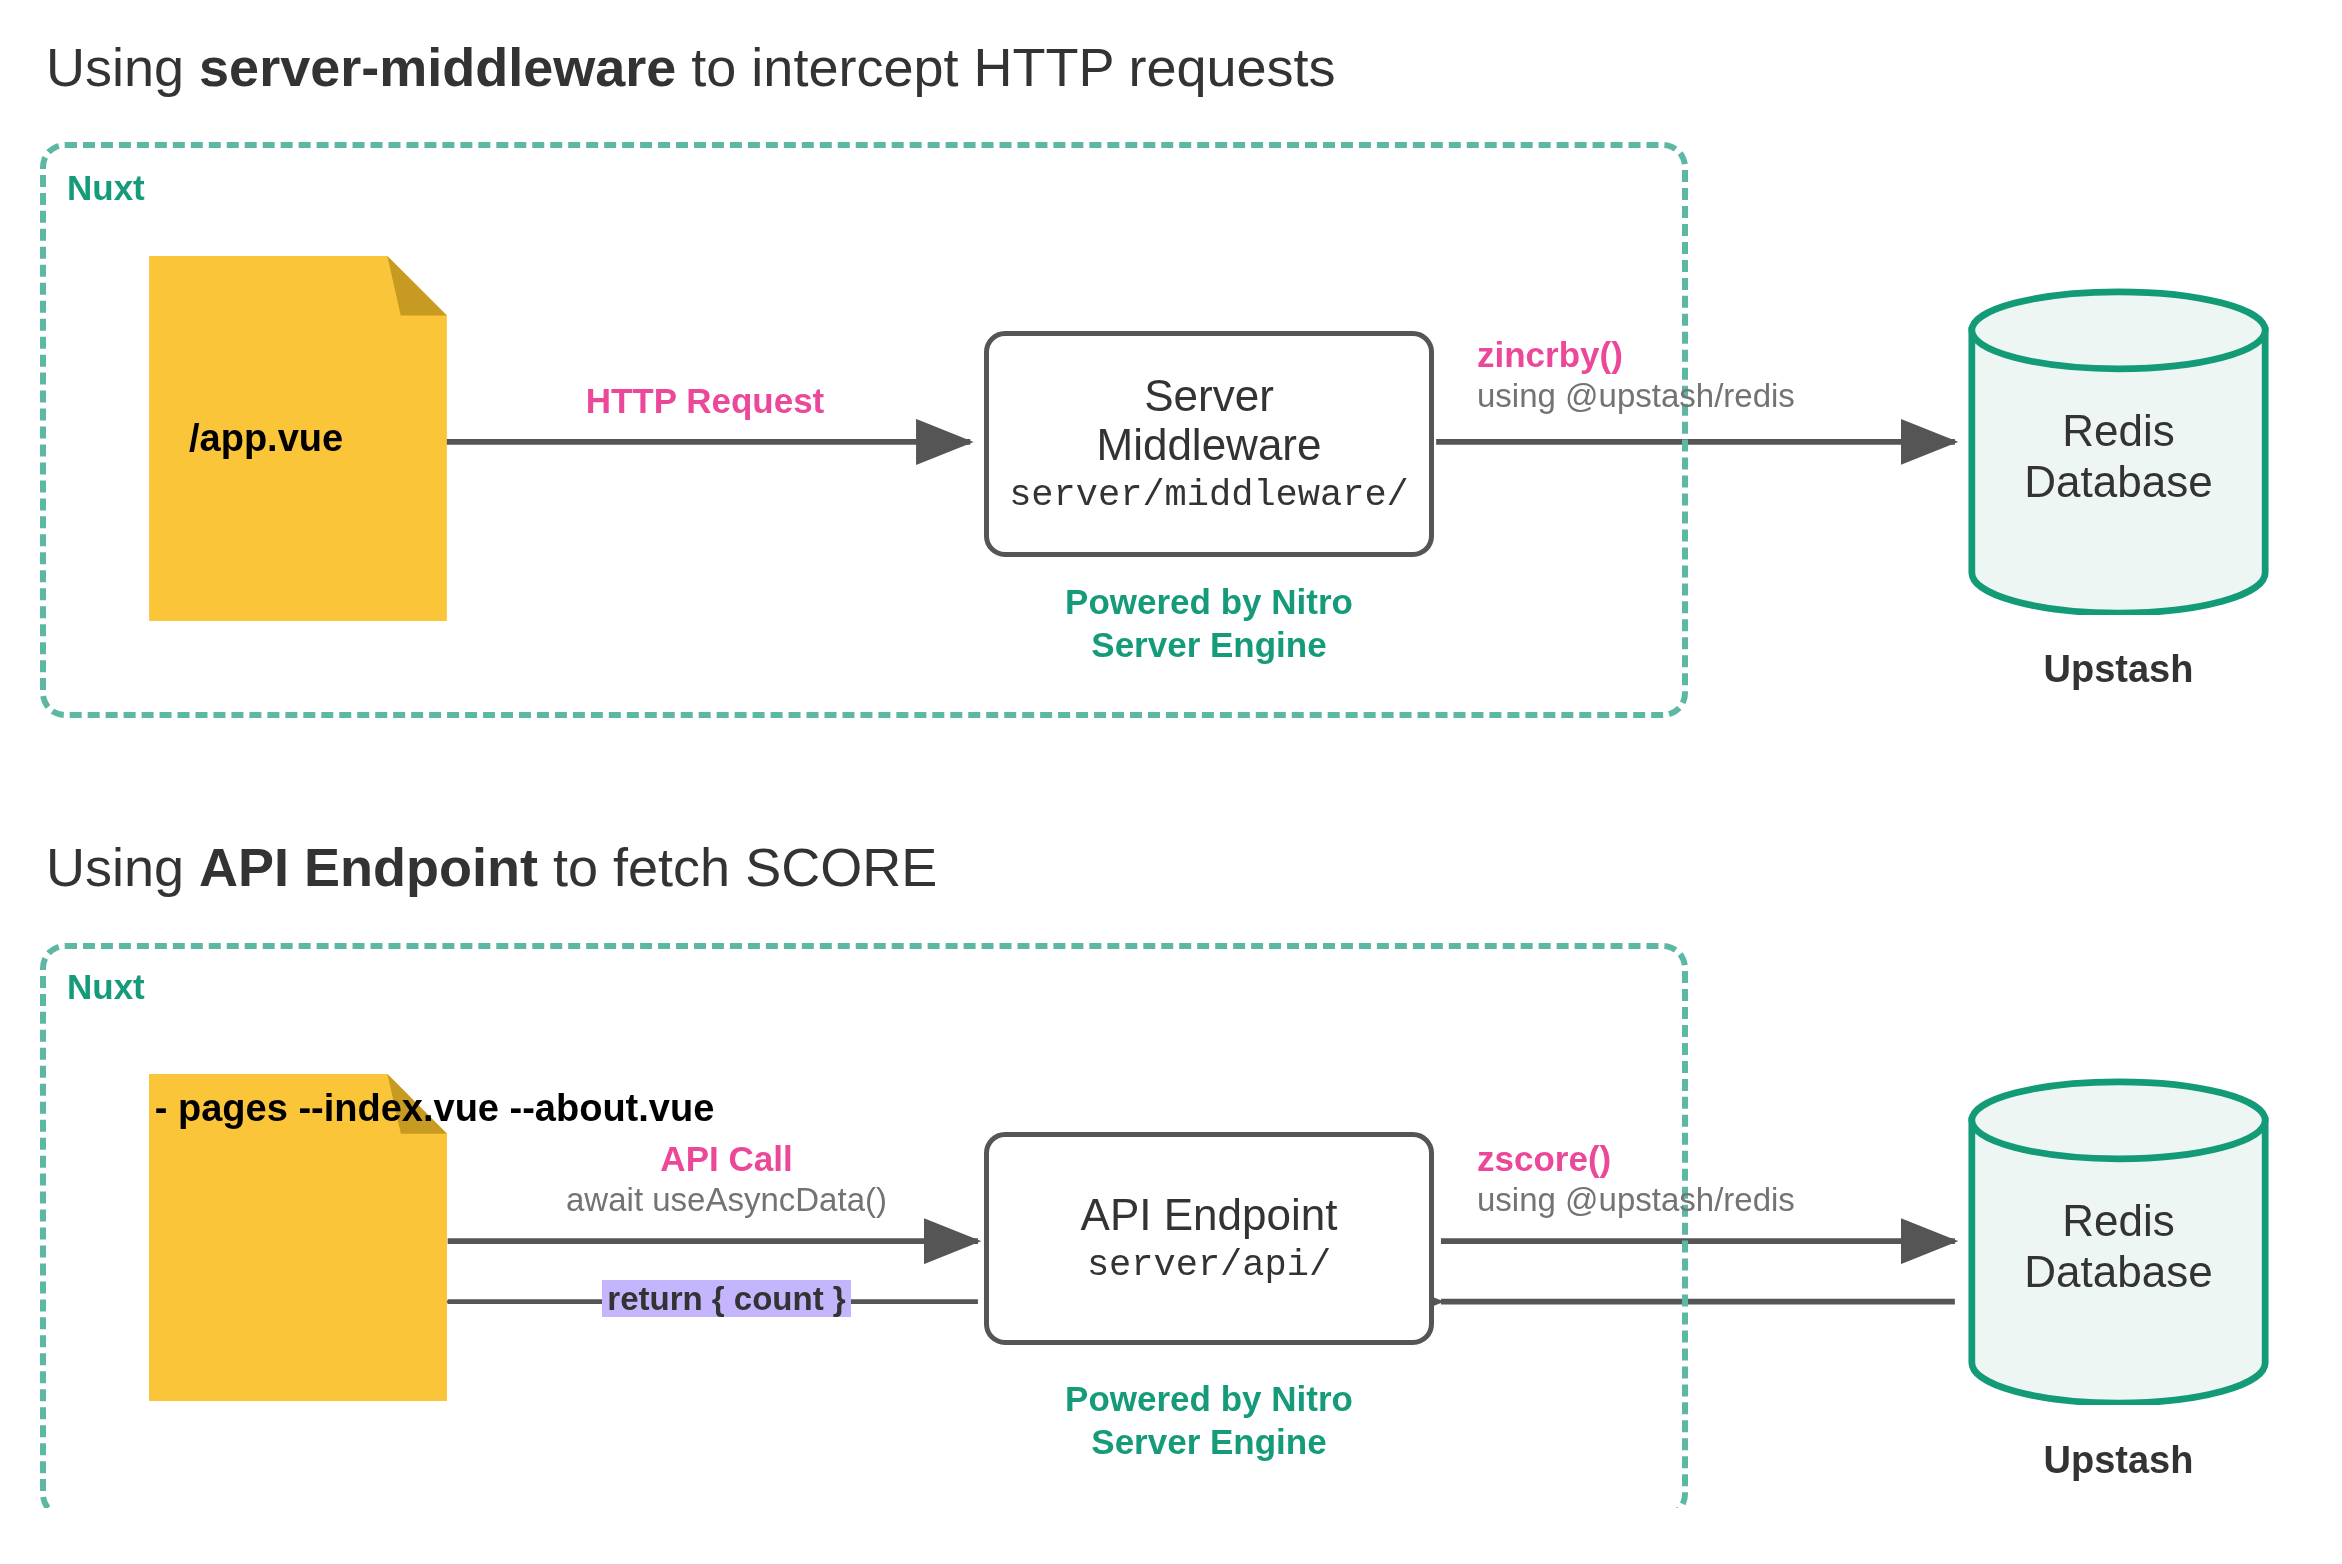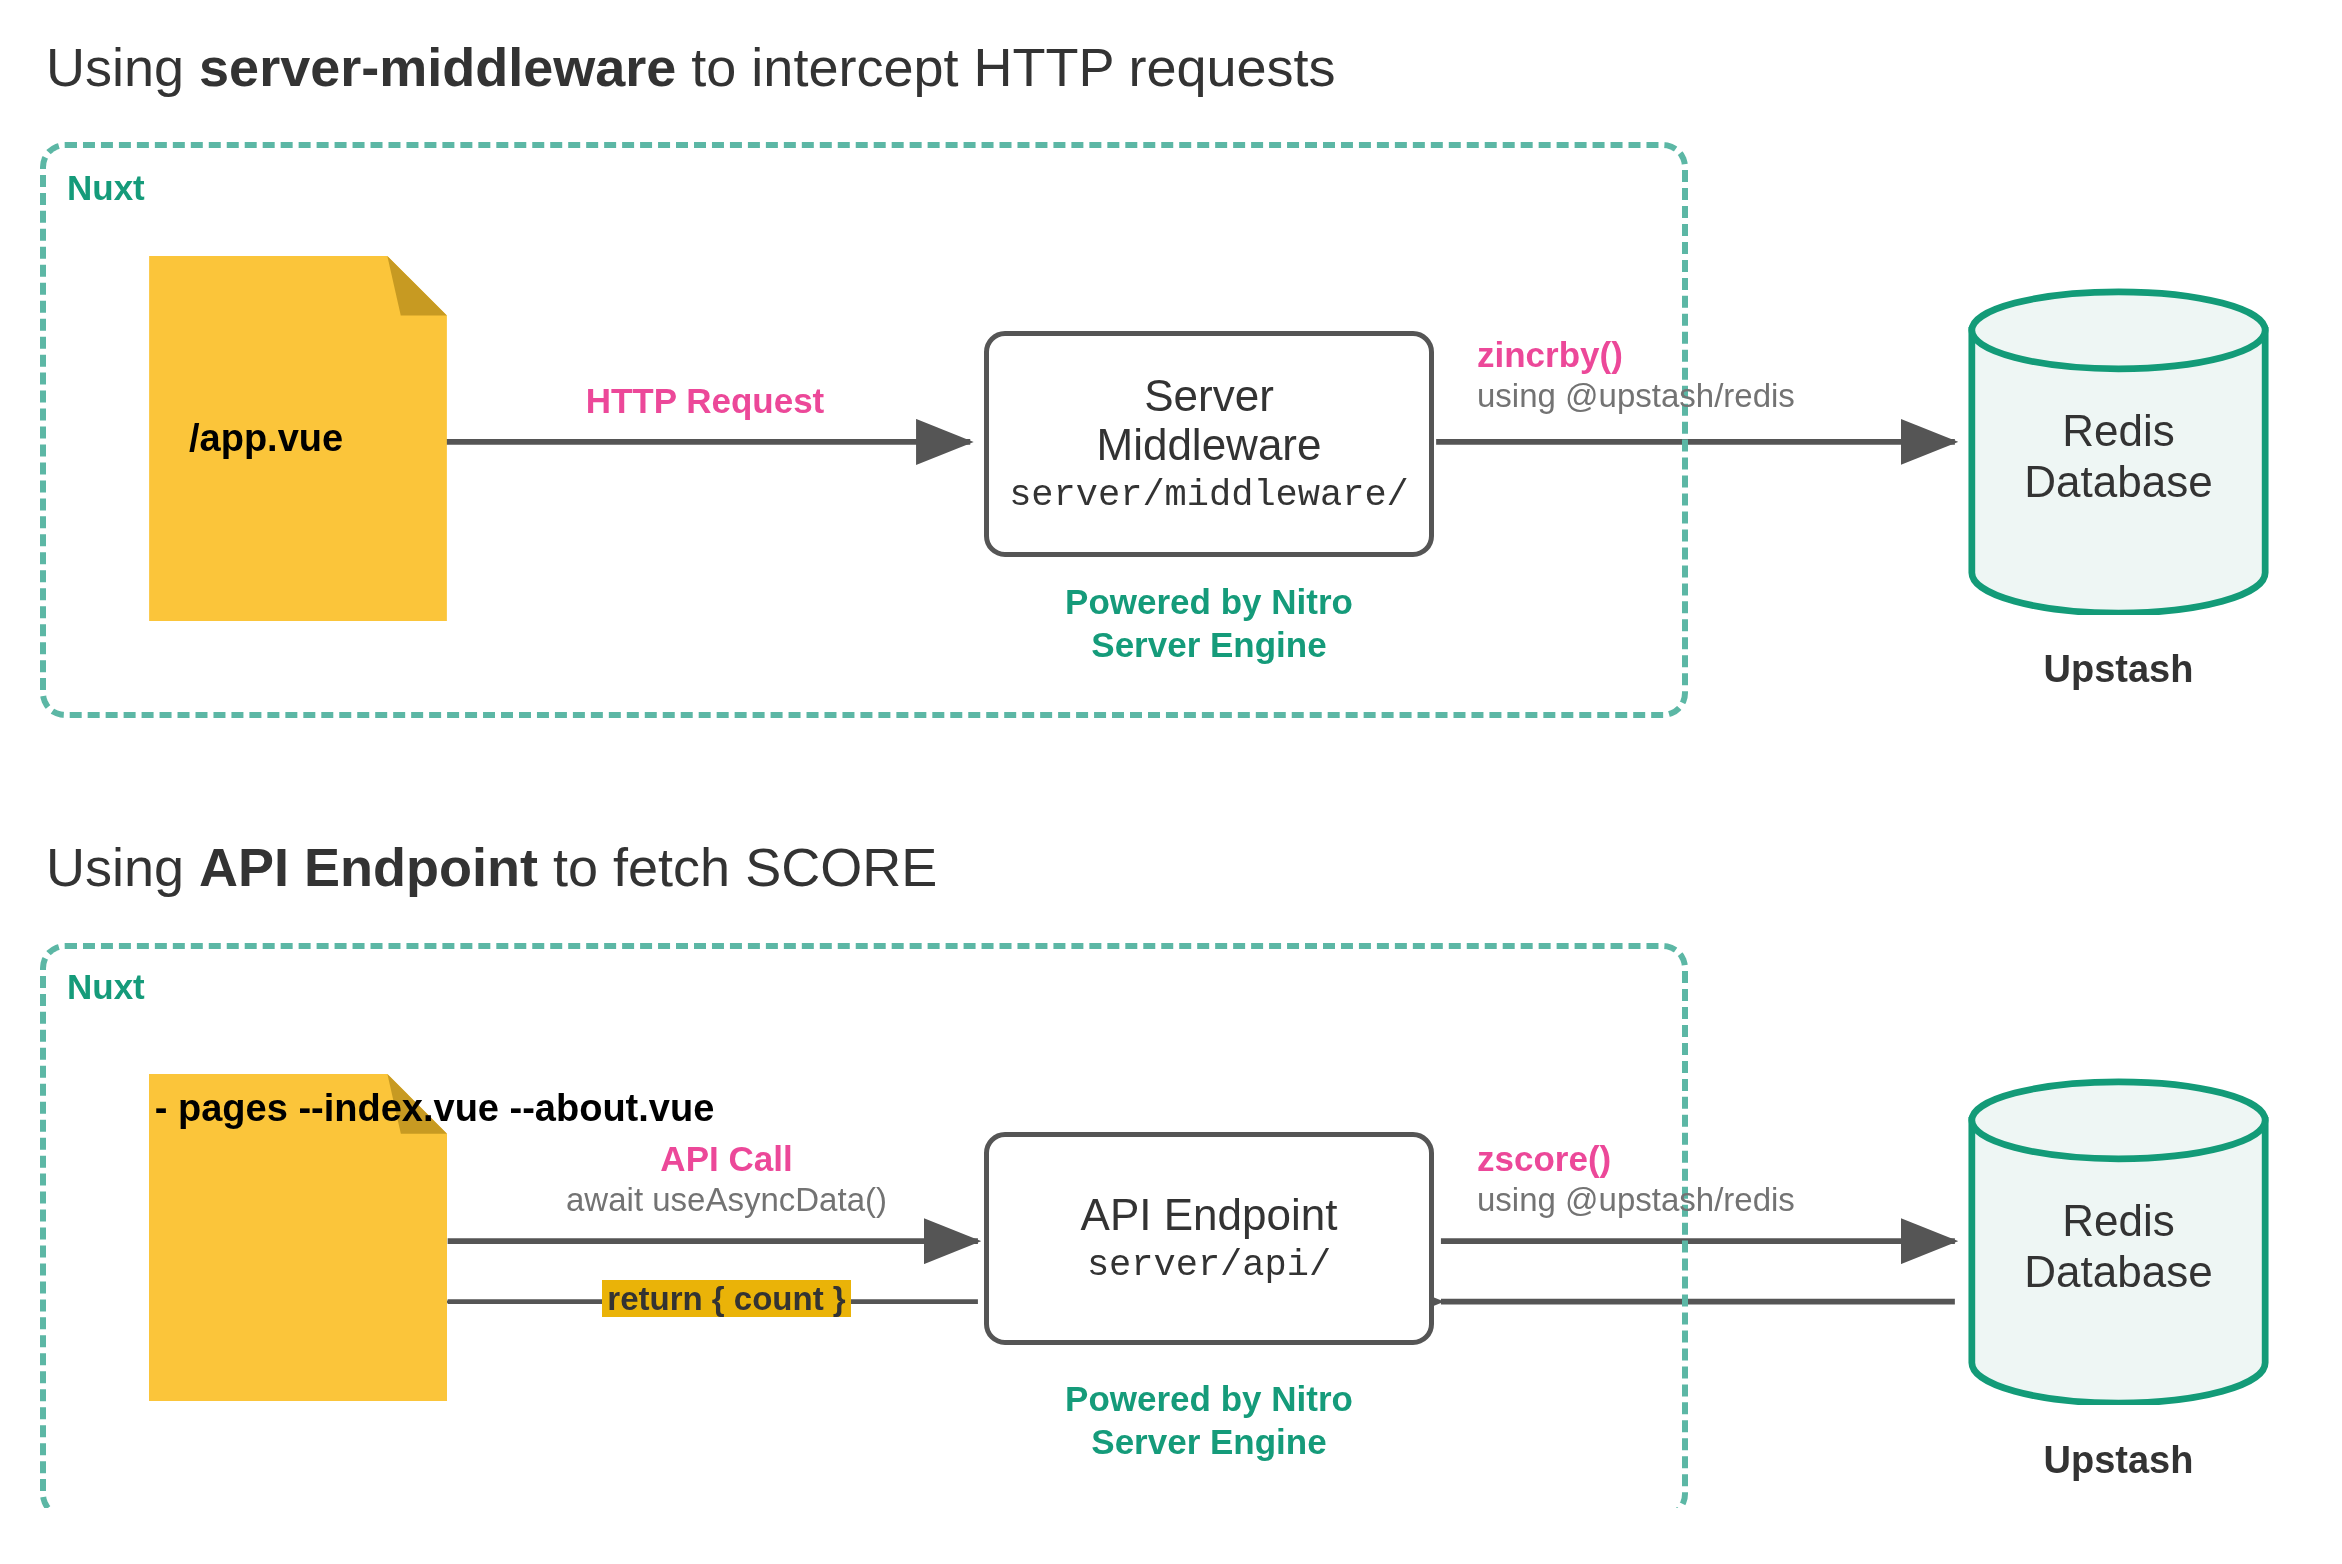--- a/index.html
+++ b/index.html
@@ -115,21 +115,21 @@
     font-size: 33px;
     font-weight: 400;
     color: #737373;
   }
   .arrow-label.left-al { text-align: left; }
   .inline-arrow-label {
     font-size: 33px;
     font-weight: 700;
     color: #333333;
     white-space: nowrap;
-    background: #eab308;
+    background: #c4b5fd;
     padding: 0 5.8px;
     line-height: 1;
   }
 
   
   .cyl-wrap { position: absolute; }
   .cyl-wrap svg { display: block; }
   .cyl-text {
     position: absolute;
     width: 100%;

